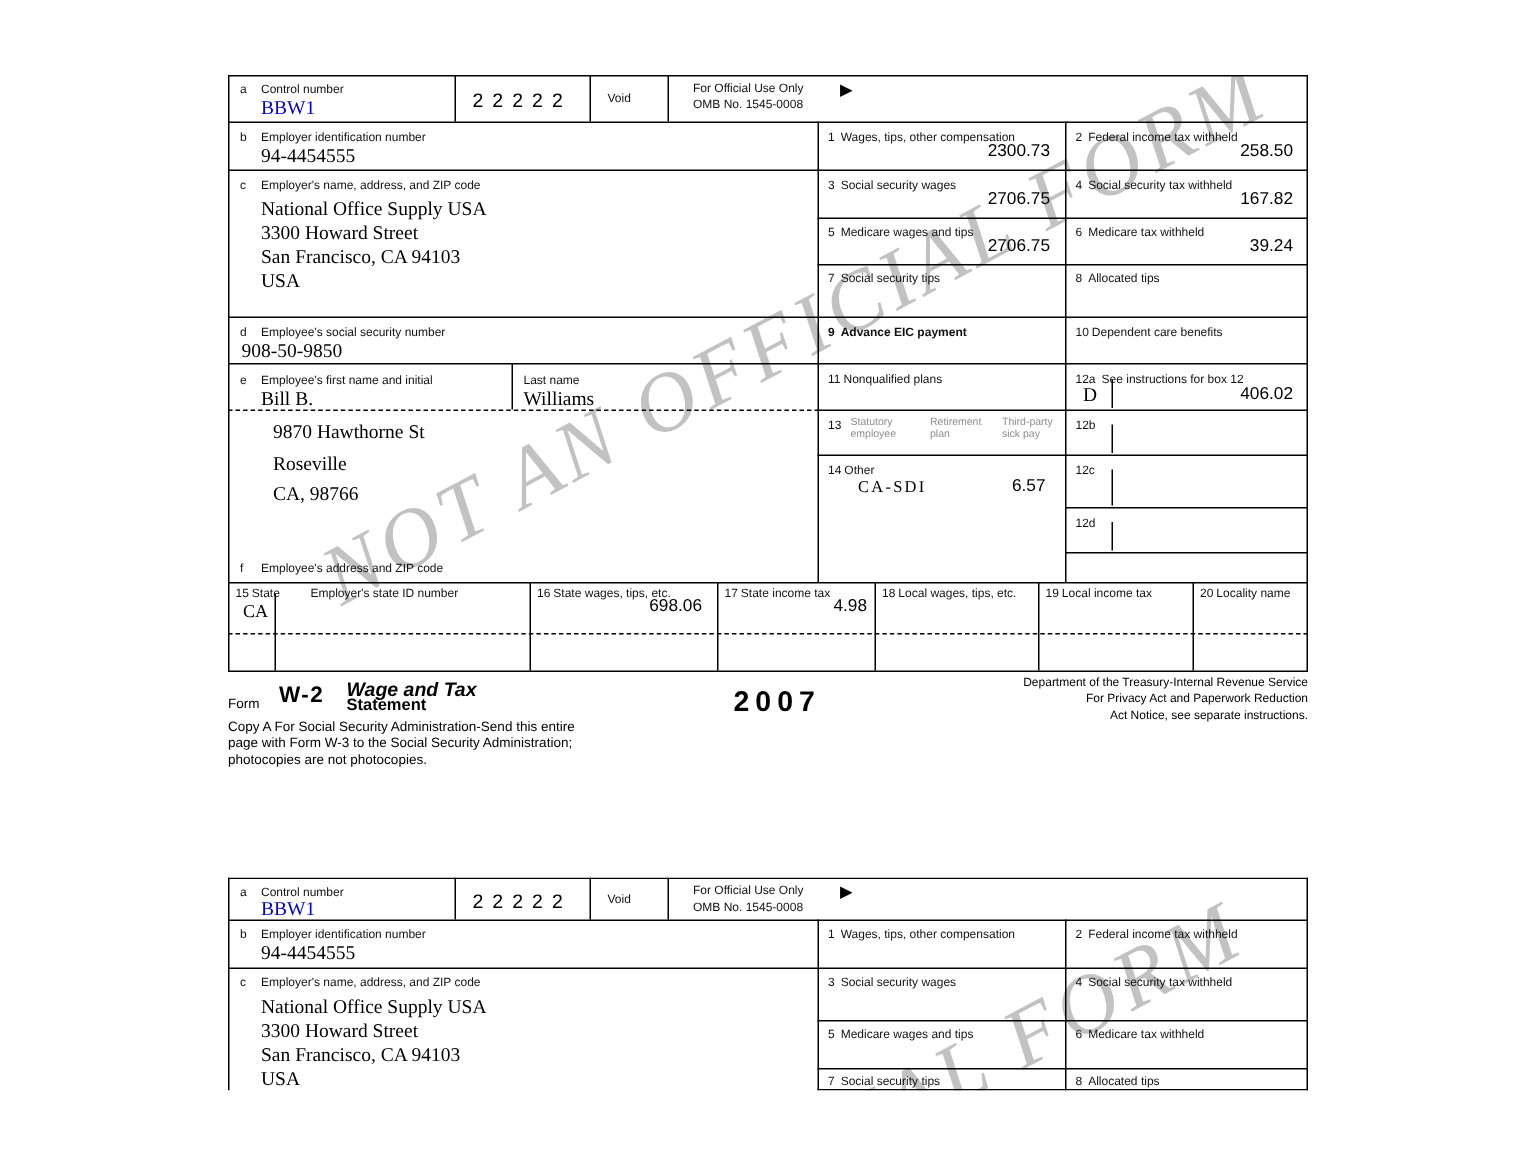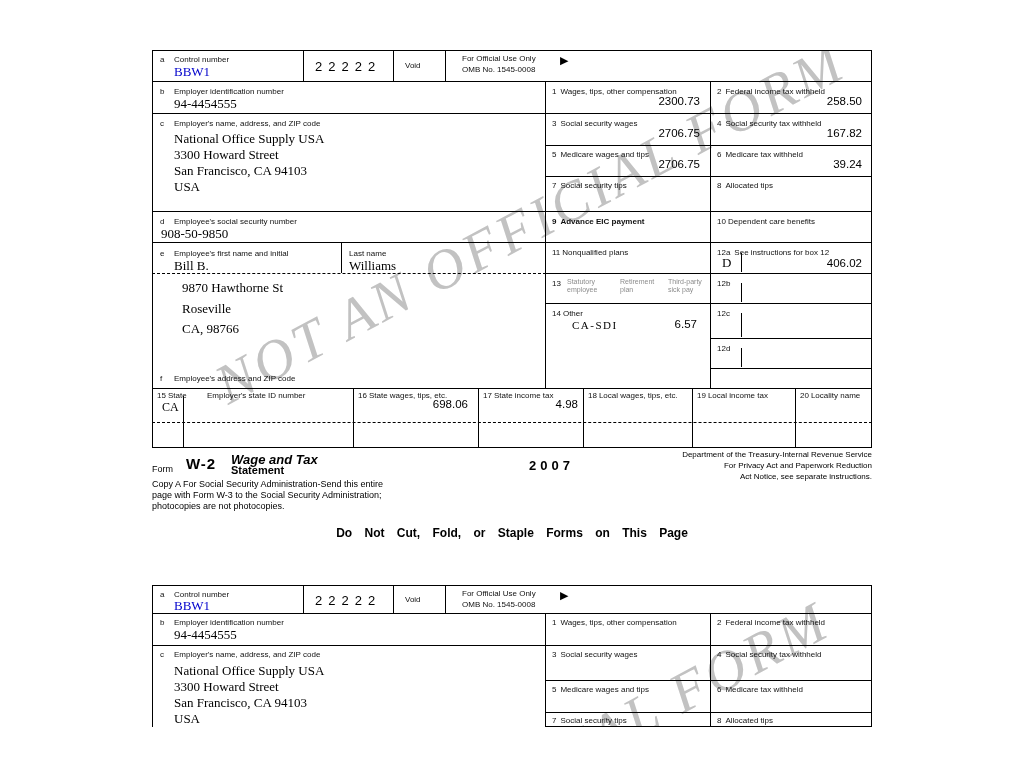--- a/index.html
+++ b/index.html
@@ -146,29 +146,28 @@
     <div class="am" style="right:294px;top:348px;">4.98</div>
     <div class="lb" style="left:436px;top:341px;"><span class="n2">18</span><span>Local wages, tips, etc.</span></div>
     <div class="lb" style="left:545px;top:341px;"><span class="n2">19</span><span>Local income tax</span></div>
     <div class="lb" style="left:648px;top:341px;"><span class="n2">20</span><span>Locality name</span></div>
   </div>
 
   <div class="ft" style="left:152px;top:464px;">Form</div>
   <div class="ft b" style="left:186px;top:455px;font-size:15px;letter-spacing:1px;">W-2</div>
   <div class="ft b" style="left:231px;top:452px;font-size:13px;font-style:italic;">Wage and Tax</div>
   <div class="ft b" style="left:231px;top:464px;font-size:11px;">Statement</div>
-  <div class="ft b" style="left:489px;top:458px;font-size:13px;letter-spacing:4px;margin-left:40px;">2007</div>
+  <div class="ft b" style="left:489px;top:458px;font-size:19px;letter-spacing:4px;">2007</div>
   <div class="ft8" style="right:152px;top:450px;">Department of the Treasury-Internal Revenue Service</div>
   <div class="ft8" style="right:152px;top:461px;">For Privacy Act and Paperwork Reduction</div>
   <div class="ft8" style="right:152px;top:472px;">Act Notice, see separate instructions.</div>
   <div class="ft" style="left:152px;top:479px;">Copy A For Social Security Administration-Send this entire</div>
   <div class="ft" style="left:152px;top:490px;">page with Form W-3 to the Social Security Administration;</div>
   <div class="ft" style="left:152px;top:501px;">photocopies are not photocopies.</div>
 
-  <div class="cut">Do Not Cut, Fold, or Staple Forms on This Page</div>
 
   <div class="w2 clip" style="top:585px;height:142px;">
     <div class="wm" style="left:-38px;top:165px;">NOT AN OFFICIAL FORM</div>
 
     <div class="hl" style="left:0;top:0;width:720px;"></div>
     <div class="hl" style="left:0;top:28px;width:720px;"></div>
     <div class="hl" style="left:0;top:60px;width:720px;"></div>
     <div class="hl" style="left:393px;top:95px;width:327px;"></div>
     <div class="hl" style="left:393px;top:127px;width:327px;"></div>
     <div class="hl" style="left:393px;top:141px;width:327px;"></div>

